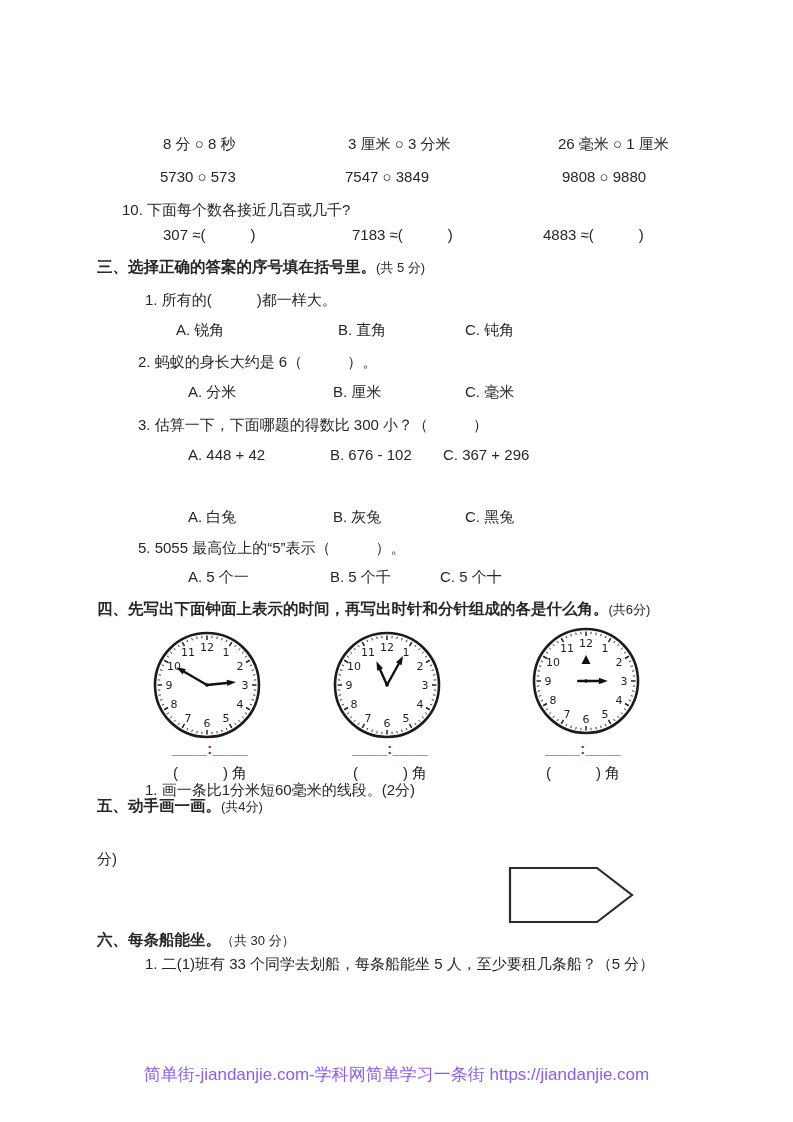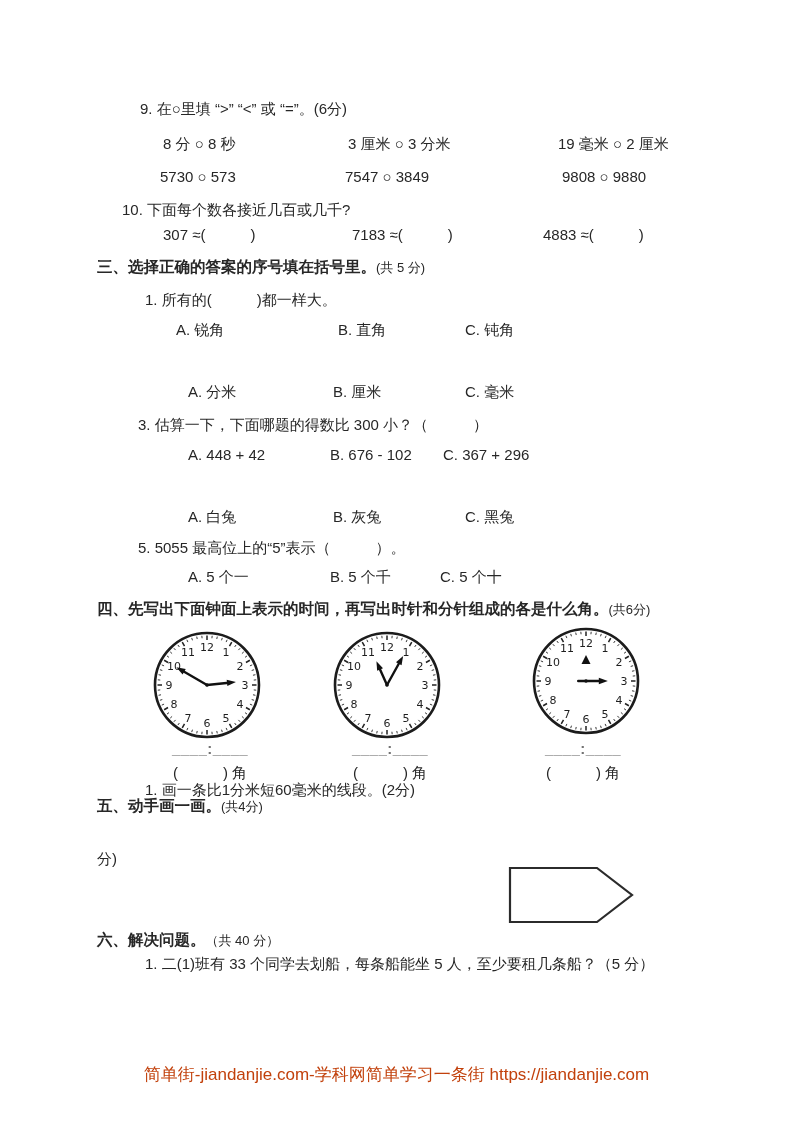--- a/index.html
+++ b/index.html
@@ -4,54 +4,54 @@
 <style>
   html,body{margin:0;padding:0;background:#ffffff;}
   .page{
     position:relative;width:793px;height:1122px;background:#ffffff;overflow:hidden;
     font-family:"Liberation Sans","DejaVu Sans",sans-serif;
     color:#272727;font-size:15px;line-height:1.25;
   }
   .abs{position:absolute;white-space:nowrap;}
   .bold{font-weight:700;font-size:15.5px;}
   .score{font-weight:400;font-size:13px;}
-  .blankline{font-weight:700;letter-spacing:0.5px;color:#737373;}
+  .blankline{font-weight:700;letter-spacing:0.5px;color:#b91c1c;}
   .center120{width:120px;text-align:center;}
   .footer{
     left:0;top:1064px;width:793px;text-align:center;
-    color:#c2410c;font-size:17px;white-space:nowrap;
+    color:#8b5cf6;font-size:17px;white-space:nowrap;
   }
   svg.clock{position:absolute;}
   svg.shape{position:absolute;}
 </style>
 </head>
 <body>
 
 <div class="page">
 
-  <div class="abs" style="left:140px;top:100px">9. 在○里填 “&gt;” “&lt;” 或 “=”。(6分)</div>
   <div class="abs" style="left:163px;top:135px">8 分 ○ 8 秒</div>
   <div class="abs" style="left:348px;top:135px">3 厘米 ○ 3 分米</div>
-  <div class="abs" style="left:558px;top:135px">19 毫米 ○ 2 厘米</div>
+  <div class="abs" style="left:558px;top:135px">26 毫米 ○ 1 厘米</div>
   <div class="abs" style="left:160px;top:168px">5730 ○ 573</div>
   <div class="abs" style="left:345px;top:168px">7547 ○ 3849</div>
   <div class="abs" style="left:562px;top:168px">9808 ○ 9880</div>
 
   <div class="abs" style="left:122px;top:201px">10. 下面每个数各接近几百或几千?</div>
   <div class="abs" style="left:163px;top:226px">307 ≈(　　　)</div>
   <div class="abs" style="left:352px;top:226px">7183 ≈(　　　)</div>
   <div class="abs" style="left:543px;top:226px">4883 ≈(　　　)</div>
 
   <div class="abs" style="left:97px;top:257px"><span class="bold">三、选择正确的答案的序号填在括号里。</span><span class="score">(共 5 分)</span></div>
 
   <div class="abs" style="left:145px;top:291px">1. 所有的(　　　)都一样大。</div>
   <div class="abs" style="left:176px;top:321px">A. 锐角</div>
   <div class="abs" style="left:338px;top:321px">B. 直角</div>
   <div class="abs" style="left:465px;top:321px">C. 钝角</div>
 
+  <div class="abs" style="left:138px;top:353px">2. 蚂蚁的身长大约是 6（　　　）。</div>
   <div class="abs" style="left:188px;top:383px">A. 分米</div>
   <div class="abs" style="left:333px;top:383px">B. 厘米</div>
   <div class="abs" style="left:465px;top:383px">C. 毫米</div>
 
   <div class="abs" style="left:138px;top:416px">3. 估算一下，下面哪题的得数比 300 小？（　　　）</div>
   <div class="abs" style="left:188px;top:446px">A. 448 + 42</div>
   <div class="abs" style="left:330px;top:446px">B. 676 - 102</div>
   <div class="abs" style="left:443px;top:446px">C. 367 + 296</div>
 
   <div class="abs" style="left:188px;top:508px">A. 白兔</div>
@@ -314,18 +314,18 @@
   <div class="abs center120" style="left:523px;top:764px">(　　　) 角</div>
 
   <div class="abs" style="left:97px;top:796px"><span class="bold">五、动手画一画。</span><span class="score">(共4分)</span></div>
   <div class="abs" style="left:145px;top:781px">1. 画一条比1分米短60毫米的线段。(2分)</div>
   <div class="abs" style="left:97px;top:850px">分)</div>
 
   <svg class="shape" style="left:508px;top:866px" width="127" height="58" viewBox="0 0 127 58">
     <polygon points="2,2 89,2 124,29 89,56 2,56" fill="none" stroke="#2b2b2b" stroke-width="2.2"></polygon>
   </svg>
 
-  <div class="abs" style="left:97px;top:930px"><span class="bold">六、解决问题。</span><span class="score">（共 40 分）</span></div>
+  <div class="abs" style="left:97px;top:930px"><span class="bold">六、每条船能坐。</span><span class="score">（共 30 分）</span></div>
   <div class="abs" style="left:145px;top:955px">1. 二(1)班有 33 个同学去划船，每条船能坐 5 人，至少要租几条船？（5 分）</div>
 
   <div class="abs footer">简单街-jiandanjie.com-学科网简单学习一条街 https://jiandanjie.com</div>
 
 </div>
 
 </body></html>

